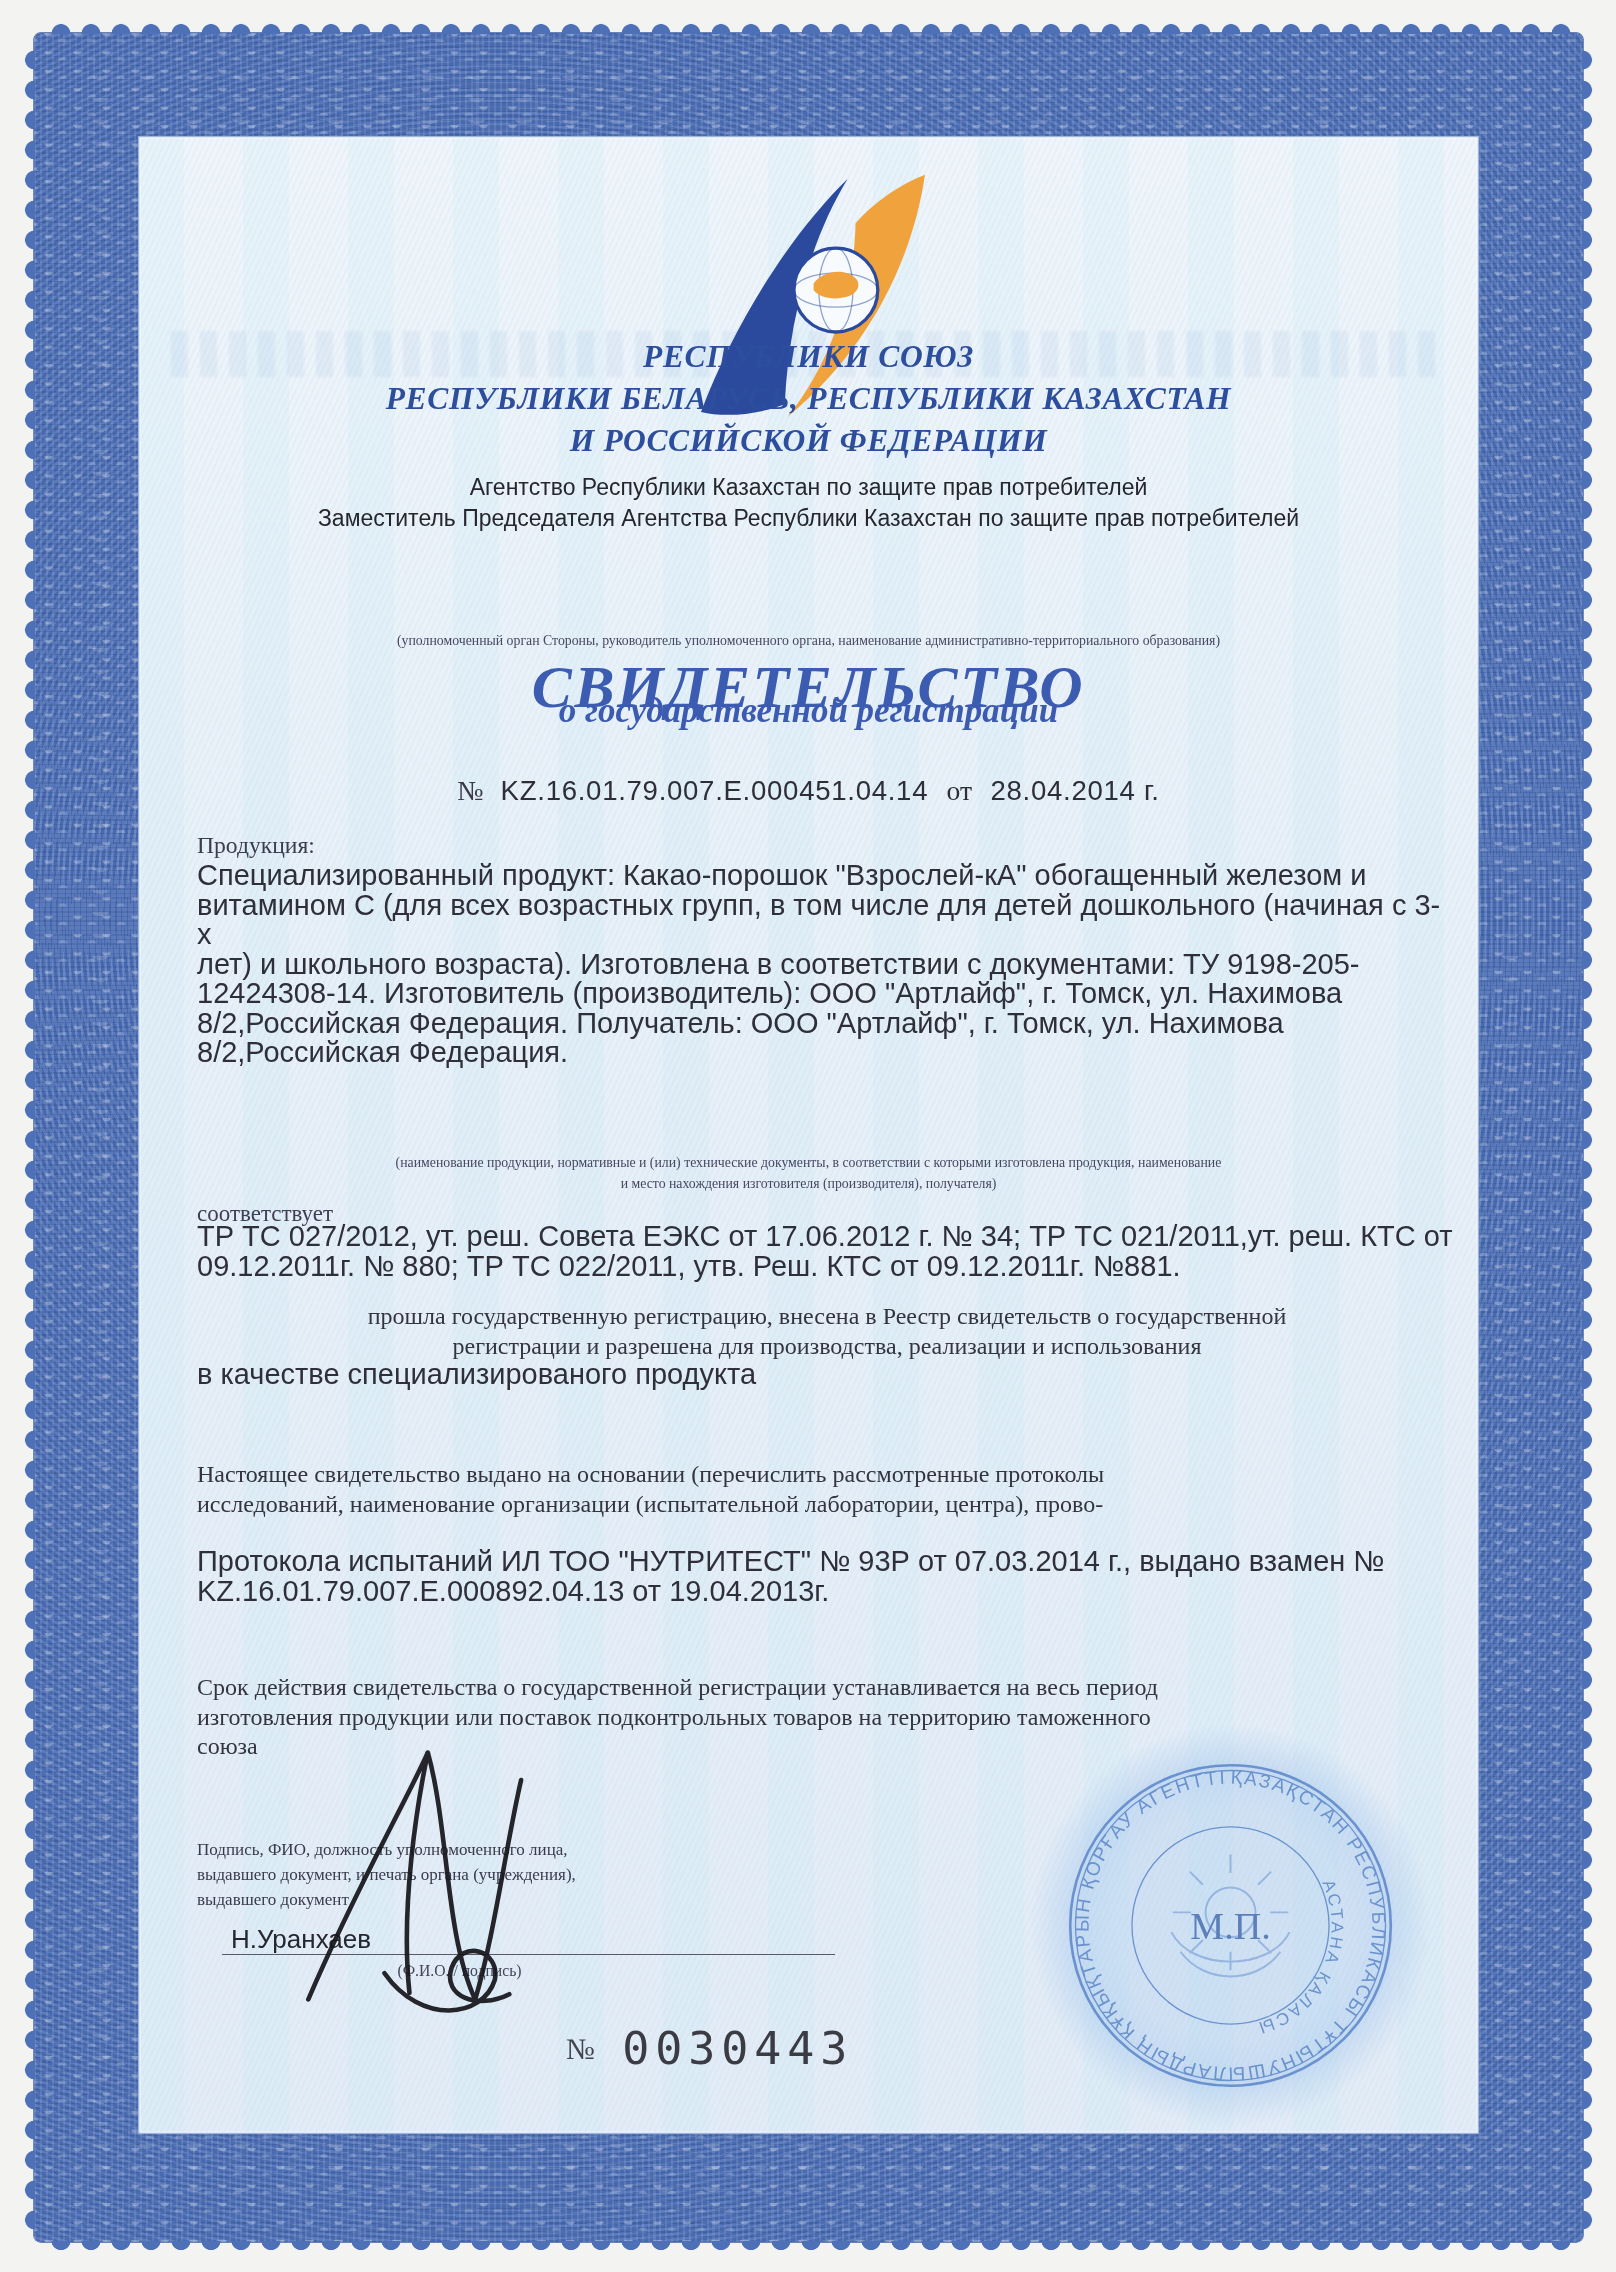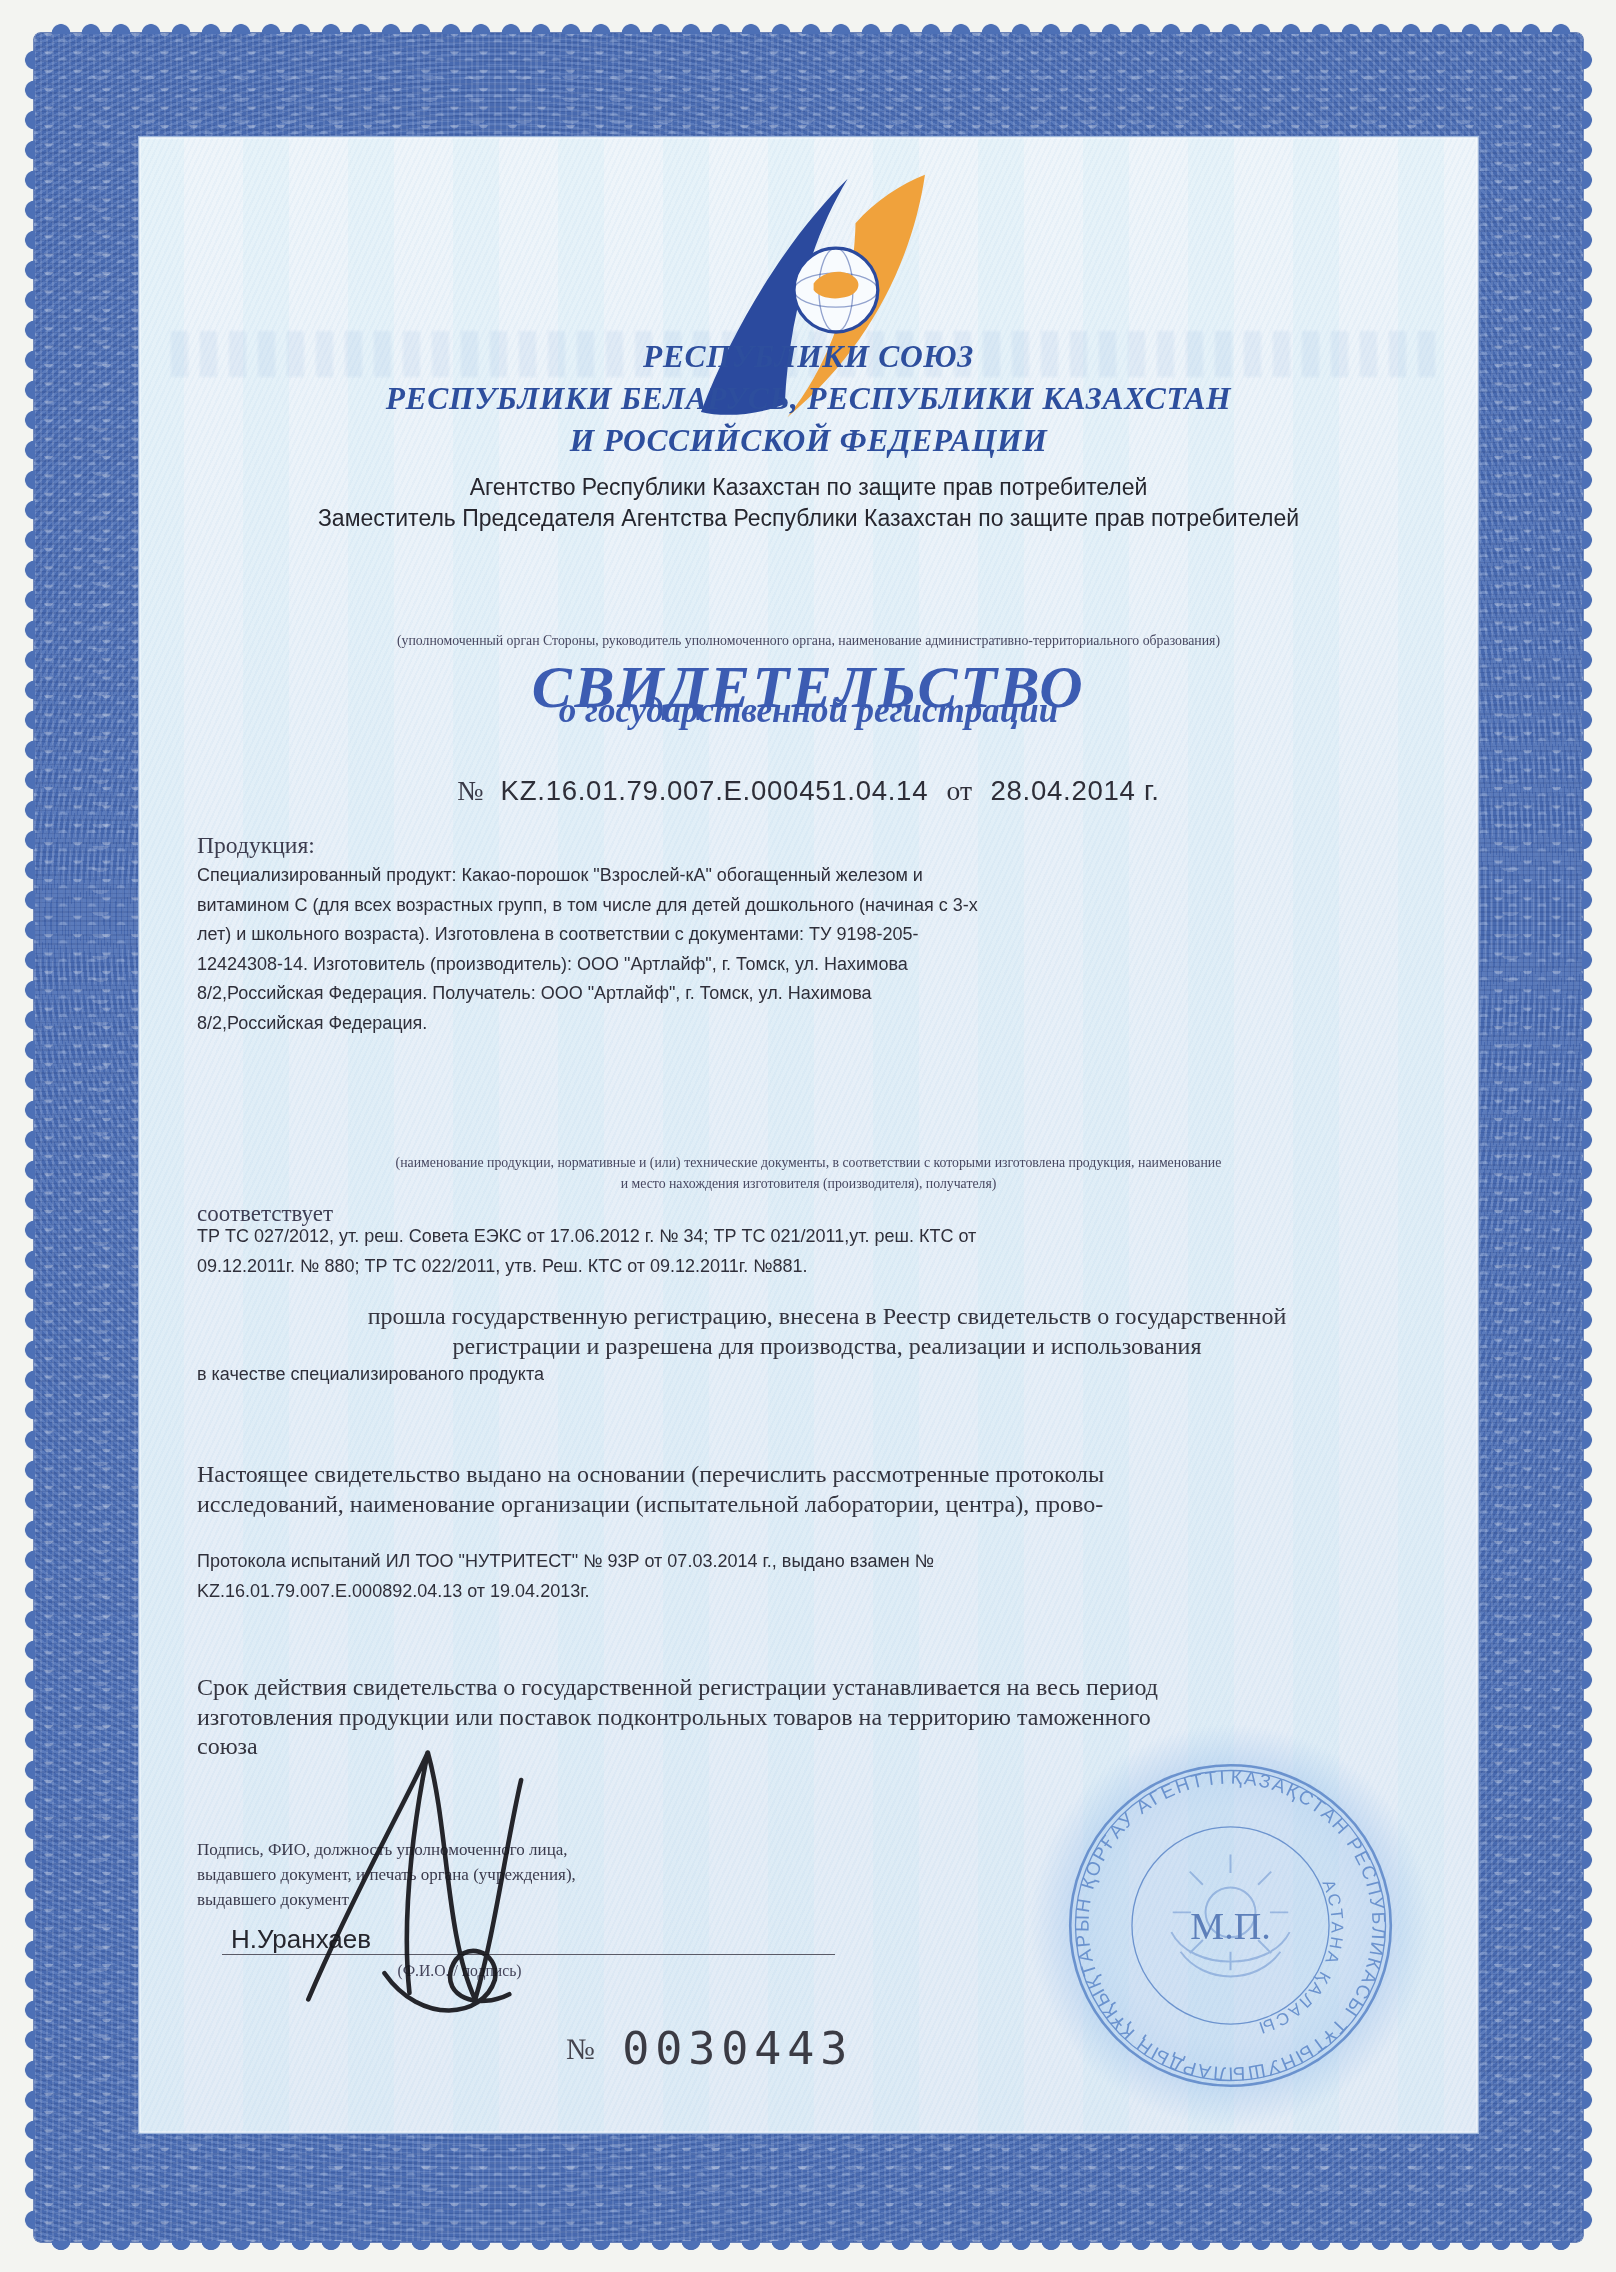--- a/index.html
+++ b/index.html
@@ -63,21 +63,21 @@
   .fineprint{color:#474760;font-size:13.8px;line-height:21px;}
   .auth-note{top:630px;}
   .title-main{top:653px;color:#3c5cb2;font-weight:bold;font-style:italic;
     font-size:60px;letter-spacing:2.6px;}
   .title-sub{top:691px;color:#3b5ab0;font-weight:bold;font-style:italic;font-size:35px;}
   .numline{top:775px;color:#2e2e38;font-size:27.6px;}
   .numline .no{font-family:"Liberation Serif",serif;color:#3a3a48;margin-right:17px;}
   .numline .num, .numline .date{font-family:"Liberation Sans",sans-serif;letter-spacing:0.7px;}
   .numline .ot{margin:0 18.4px;font-family:Liberation Serif, serif;}
   .prod-label{top:832px;left:197px;color:#3c3c4e;font-size:23.6px;}
-  .bodysans{font-family:"Liberation Sans",sans-serif;color:#2f2f3a;font-size:18px;line-height:29.5px;}
+  .bodysans{font-family:"Liberation Sans",sans-serif;color:#2f2f3a;font-size:29px;line-height:29.5px;}
   .bodyserif{color:#34343f;font-size:24px;line-height:29.5px;}
   .prod-desc{top:861px;left:197px;width:1253px;}
   .prod-note{top:1152px;}
   .sootv{top:1201px;left:197px;color:#3e3e54;font-size:23px;}
   .regs{top:1222px;left:197px;width:1260px;}
   .reg-status{top:1302px;left:197px;width:1260px;text-align:center;}
   .qualif{top:1360px;left:197px;width:1247px;}
   .basis-intro{top:1460px;left:197px;width:1247px;}
   .basis-docs{top:1547px;left:197px;width:1260px;}
   .validity{top:1673px;left:197px;width:1260px;}

